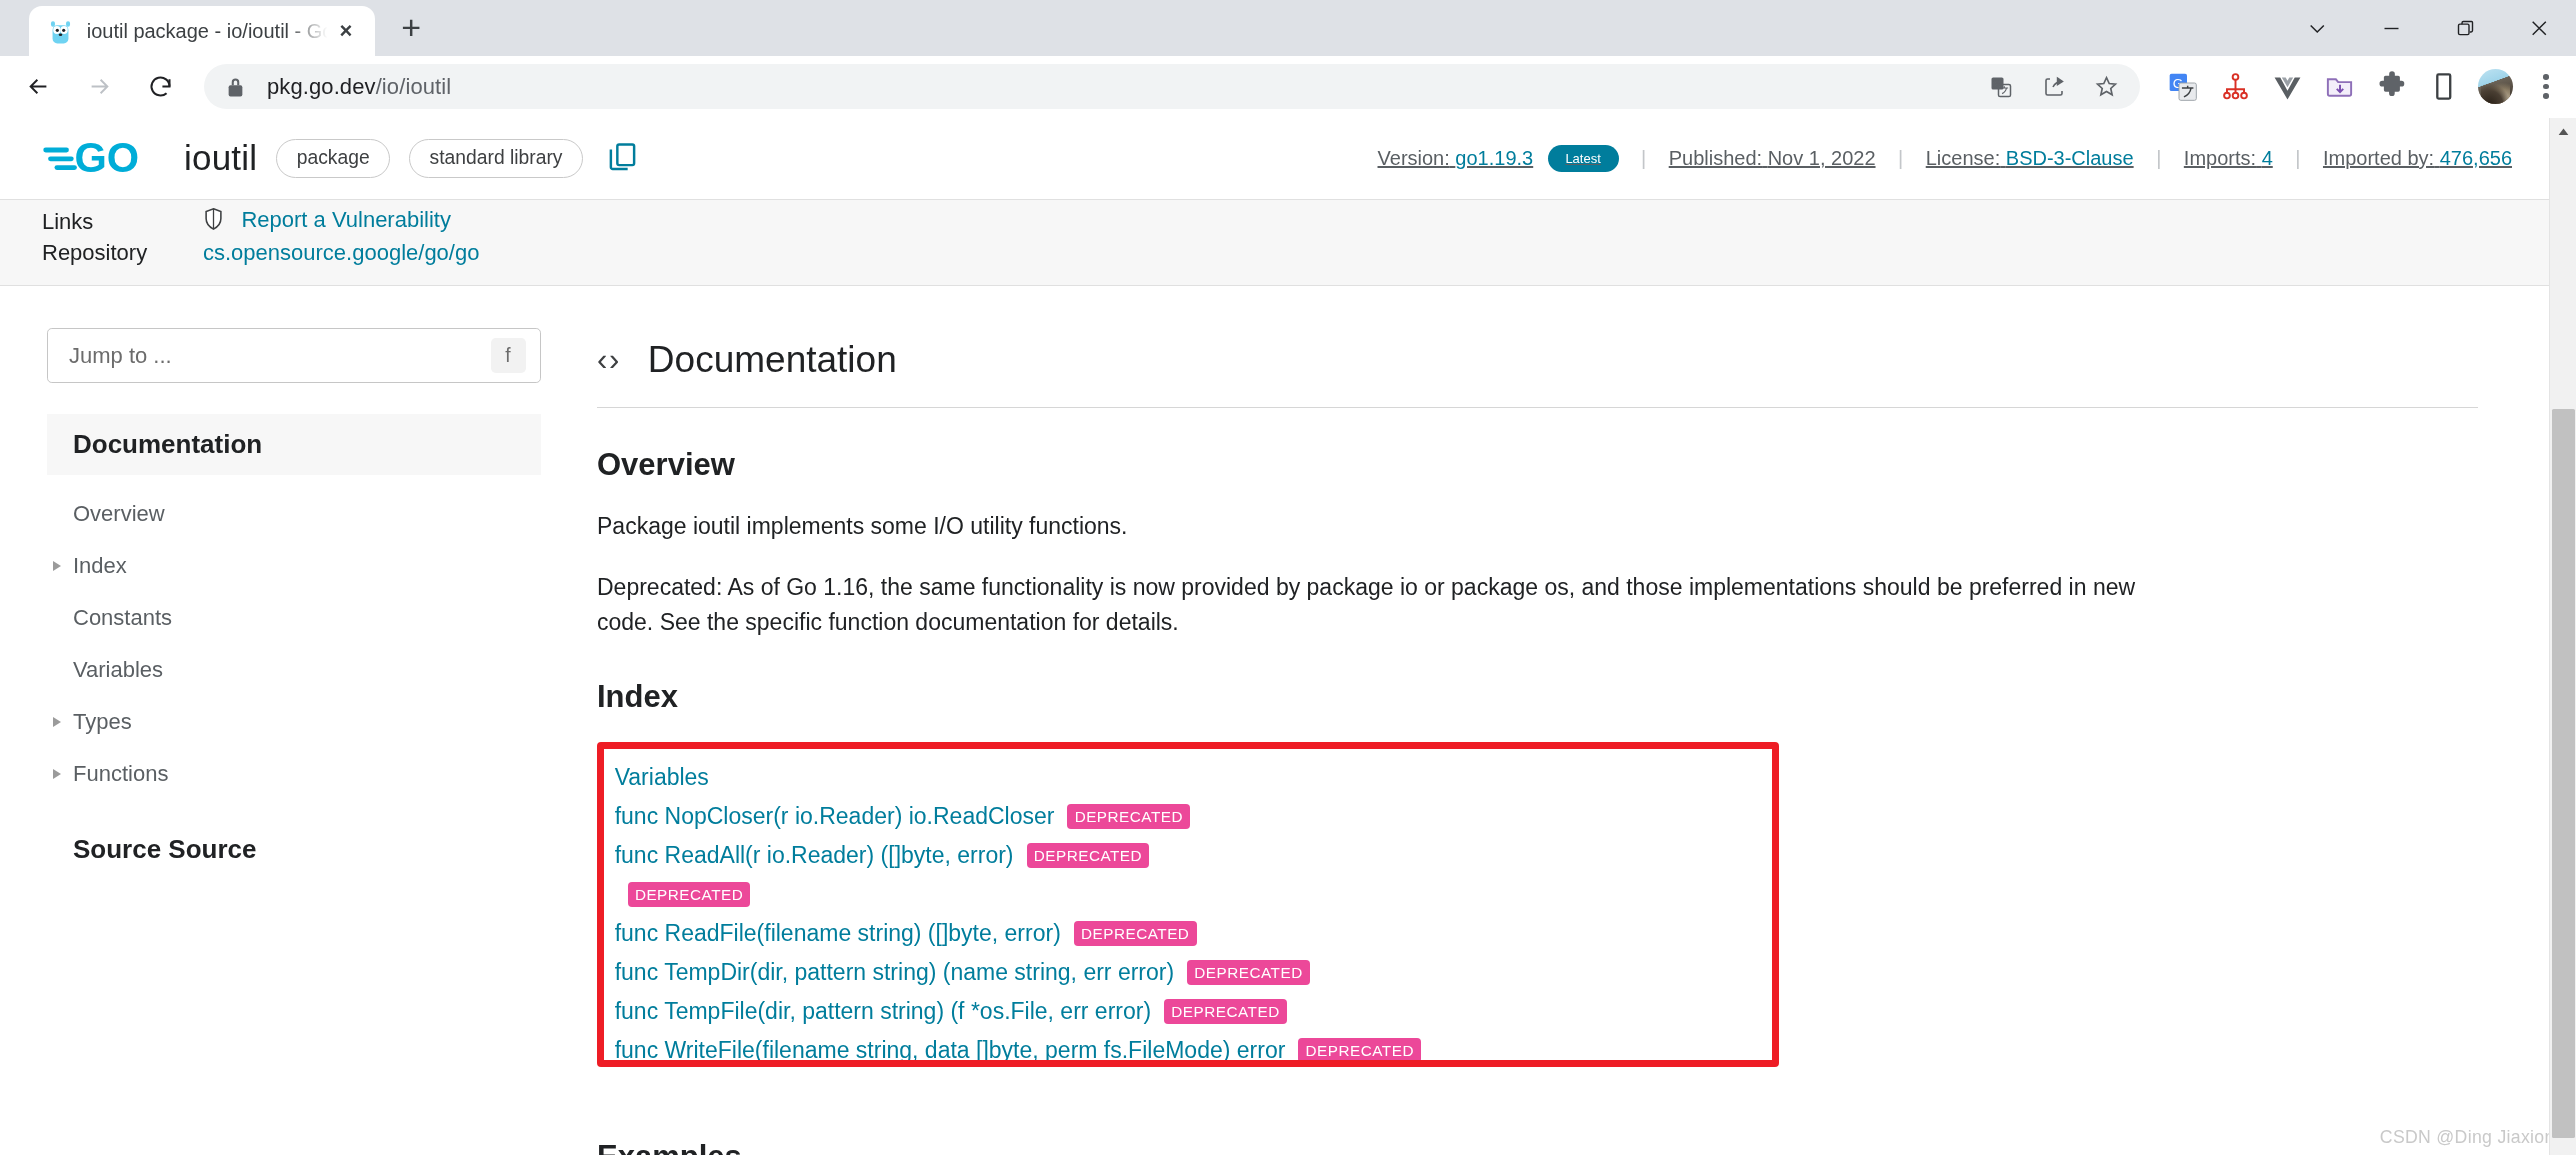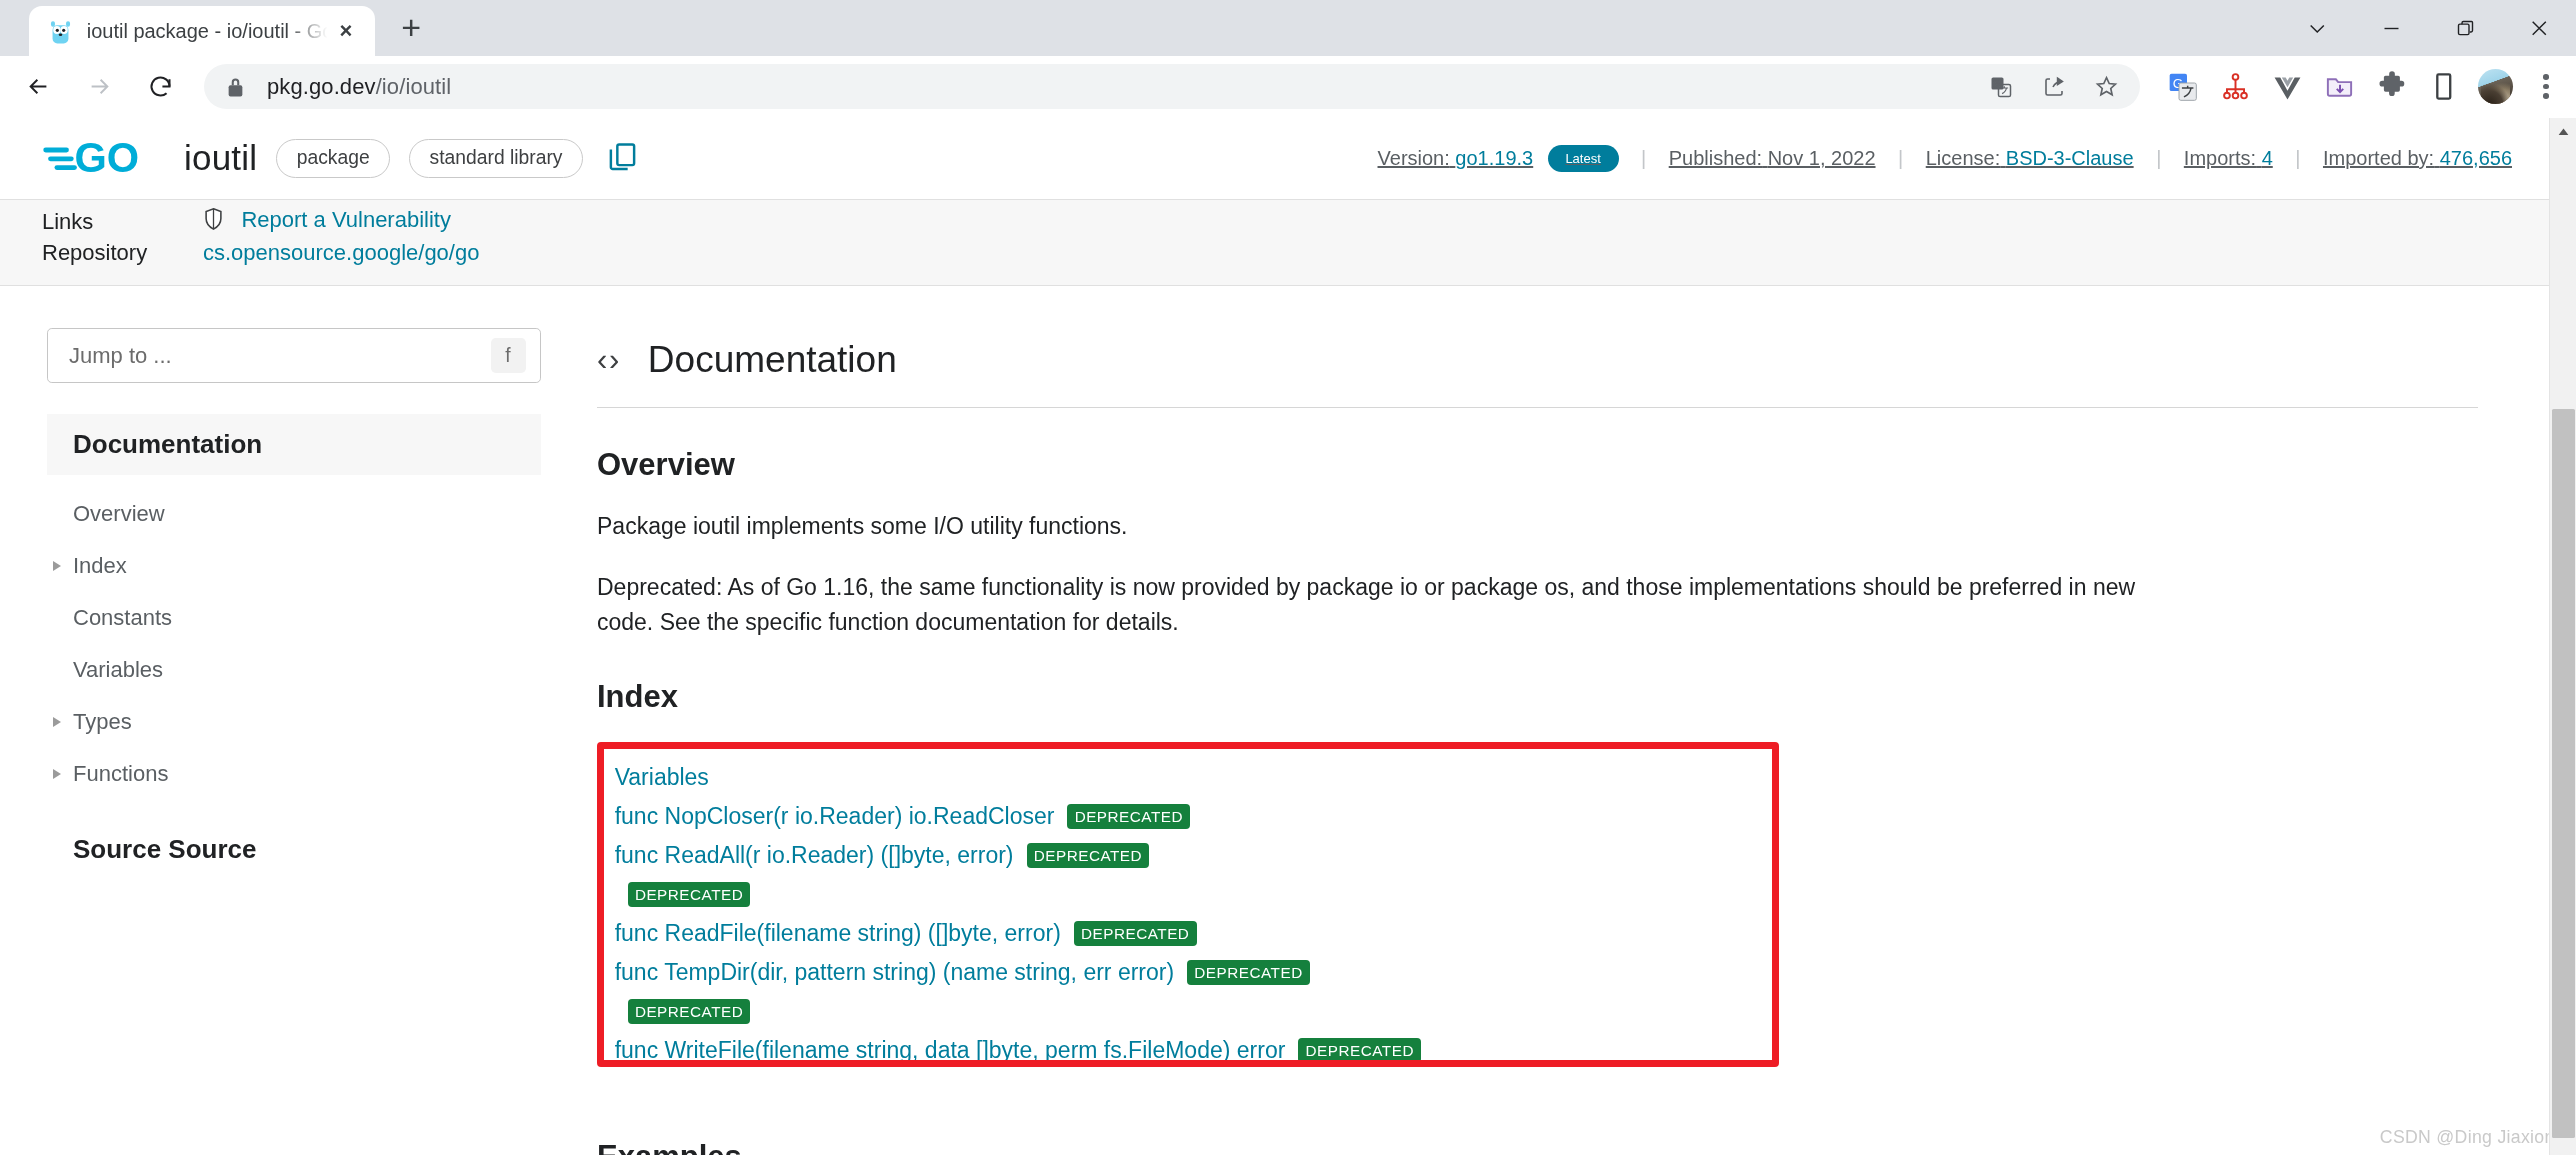--- a/index.html
+++ b/index.html
@@ -197,21 +197,21 @@
   .hr { height: 0.8px; background: #d6d6d6; margin-top: 26px; width: 1881px; }
 
   .h2 { font-size: 31px; color: #202224; font-weight: 700; margin-top: 39px; }
   .p  { font-size: 23px; color: #202224; line-height: 1.52; margin-top: 26px; max-width: 1554px; }
 
   .index-wrap { position: relative; margin-top: 27px; }
   .index-list { padding: 16px 0 16px 17.7px; }
   .ix { display: flex; align-items: center; height: 39px; margin-bottom: 0px; }
   .ix a { color: #007d9c; font-size: 23px; text-decoration: none; }
   .dep {
-    margin-left: 13px; background: #15803d; color: #ffffff;
+    margin-left: 13px; background: #ec4899; color: #ffffff;
     font-size: 15.3px; letter-spacing: 0.5px; padding: 4.8px 7.2px 4px;
     border-radius: 4px; line-height: 1;
   }
   .redbox {
     position: absolute; left: 0px; top: 0px;
     width: 1182px; height: 325px;
     border: 7.2px solid #ee1d25; border-radius: 4px; pointer-events: none;
   }
 
   .h2.examples { margin-top: 53px; }
@@ -524,20 +524,21 @@
             </div>
             <div class="ix">
               <a href="#">func ReadFile(filename string) ([]byte, error)</a>
               <span class="dep">DEPRECATED</span>
             </div>
             <div class="ix">
               <a href="#">func TempDir(dir, pattern string) (name string, err error)</a>
               <span class="dep">DEPRECATED</span>
             </div>
             <div class="ix">
+              <a href="#">func TempFile(dir, pattern string) (f *os.File, err error)</a>
               <span class="dep">DEPRECATED</span>
             </div>
             <div class="ix">
               <a href="#">func WriteFile(filename string, data []byte, perm fs.FileMode) error</a>
               <span class="dep">DEPRECATED</span>
             </div>
           </div>
           <div class="redbox"></div>
         </div>
 

